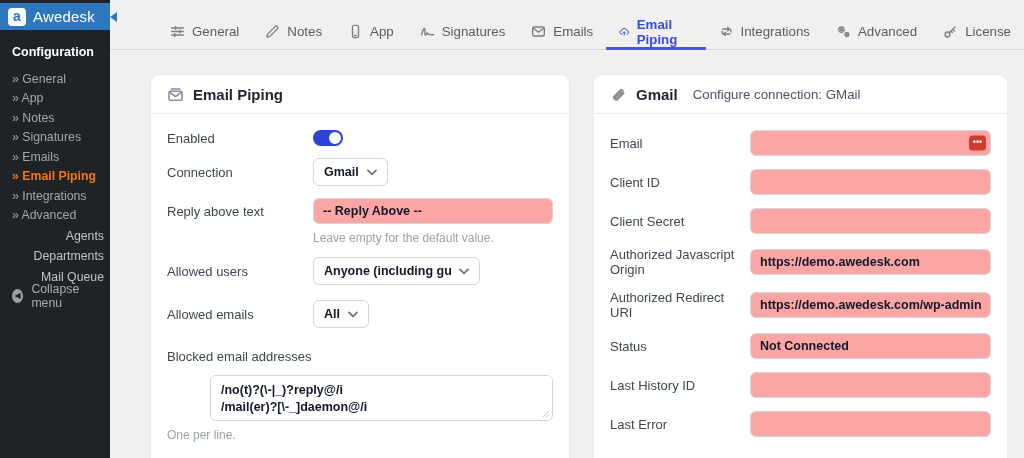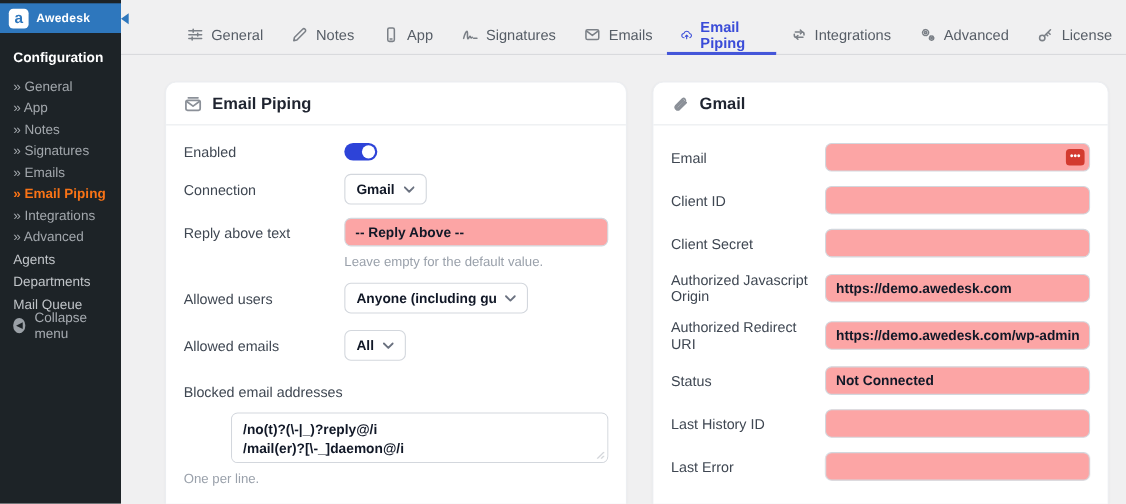--- a/index.html
+++ b/index.html
@@ -6,26 +6,26 @@
   html,body { width:1024px; height:458px; overflow:hidden; }
   body { font-family:"Liberation Sans", sans-serif; background:#f0f0f1; position:relative; }
 
   
   .sidebar { position:absolute; left:0; top:0; width:110px; height:458px; background:#1d2327; color:#a2a7ac; z-index:5; }
   .brand-bar { margin-top:3px; height:27px; background:#2e77bd; display:flex; align-items:center; padding:0 8px; gap:7px; }
   .brand-arrow { position:absolute; left:110px; top:12px; width:0; height:0;
     border-top:5px solid transparent; border-bottom:5px solid transparent; border-right:7px solid #2e77bd; }
   .logo-box { width:18px; height:18px; background:#fff; border-radius:4px; color:#2e77bd;
     font-weight:bold; font-size:14px; line-height:17px; text-align:center; flex:0 0 auto; }
-  .brand-name { color:#fff; font-size:11px; font-weight:700; letter-spacing:.2px; }
+  .brand-name { color:#fff; font-size:15px; font-weight:400; letter-spacing:.2px; }
   .menu { padding:13px 6px 0 12px; font-size:12.3px; }
   .menu .section { color:#fff; font-weight:bold; margin-bottom:7px; font-size:12.5px; }
   .menu li { list-style:none; line-height:19.5px; cursor:pointer; white-space:nowrap; }
   .menu li.active { color:#f97316; font-weight:bold; }
-  .menu .toplevel { margin-top:1px; color:#c0c4c8; }
+  .menu .toplevel { margin-top:1px; color:#c0c4c8;text-align:right; }
   .collapse-row { position:absolute; left:0; top:274px; width:100%; padding:8px 12px; display:flex; align-items:center; gap:8px;
     color:#a6abb1; font-size:12.3px; cursor:pointer; }
   .collapse-icon { width:14px; height:14px; border-radius:50%; background:#9aa0a6; color:#1d2327;
     font-size:8px; line-height:14px; text-align:center; }
 
   
   .main { position:absolute; left:110px; top:16px; width:914px; height:360px; }
 
   .tabbar { height:34px; display:flex; align-items:stretch; padding-left:47px; border-bottom:1px solid #d9dadd; }
   .tab { display:flex; align-items:center; gap:7px; padding:0 13px; font-size:13.3px; color:#565d66; cursor:pointer;
@@ -264,20 +264,21 @@
 
       </div>
     </div>
 
     <div class="card card-right">
       <div class="card-header">
         <svg viewBox="0 0 16 16">
             <path d="m13 6.8-5.7 5.7a2.2 2.2 0 0 1-3.1-3.1l5.7-5.7a1.5 1.5 0 0 1 2.1 2.1L6.3 11.5a.75.75 0 0 1-1.1-1.1l5.3-5.2"></path>
           </svg>
         <span class="card-title">Gmail</span>
+        <span class="card-sub">Configure connection: GMail</span>
       </div>
       <div class="card-body">
 
         <div class="frow">
           <span class="flabel">Email</span>
           <div class="input-wrap">
             <input class="tinput" type="text" value="" style="">
             <span class="red-dots">•••</span>
           </div>
         </div>

